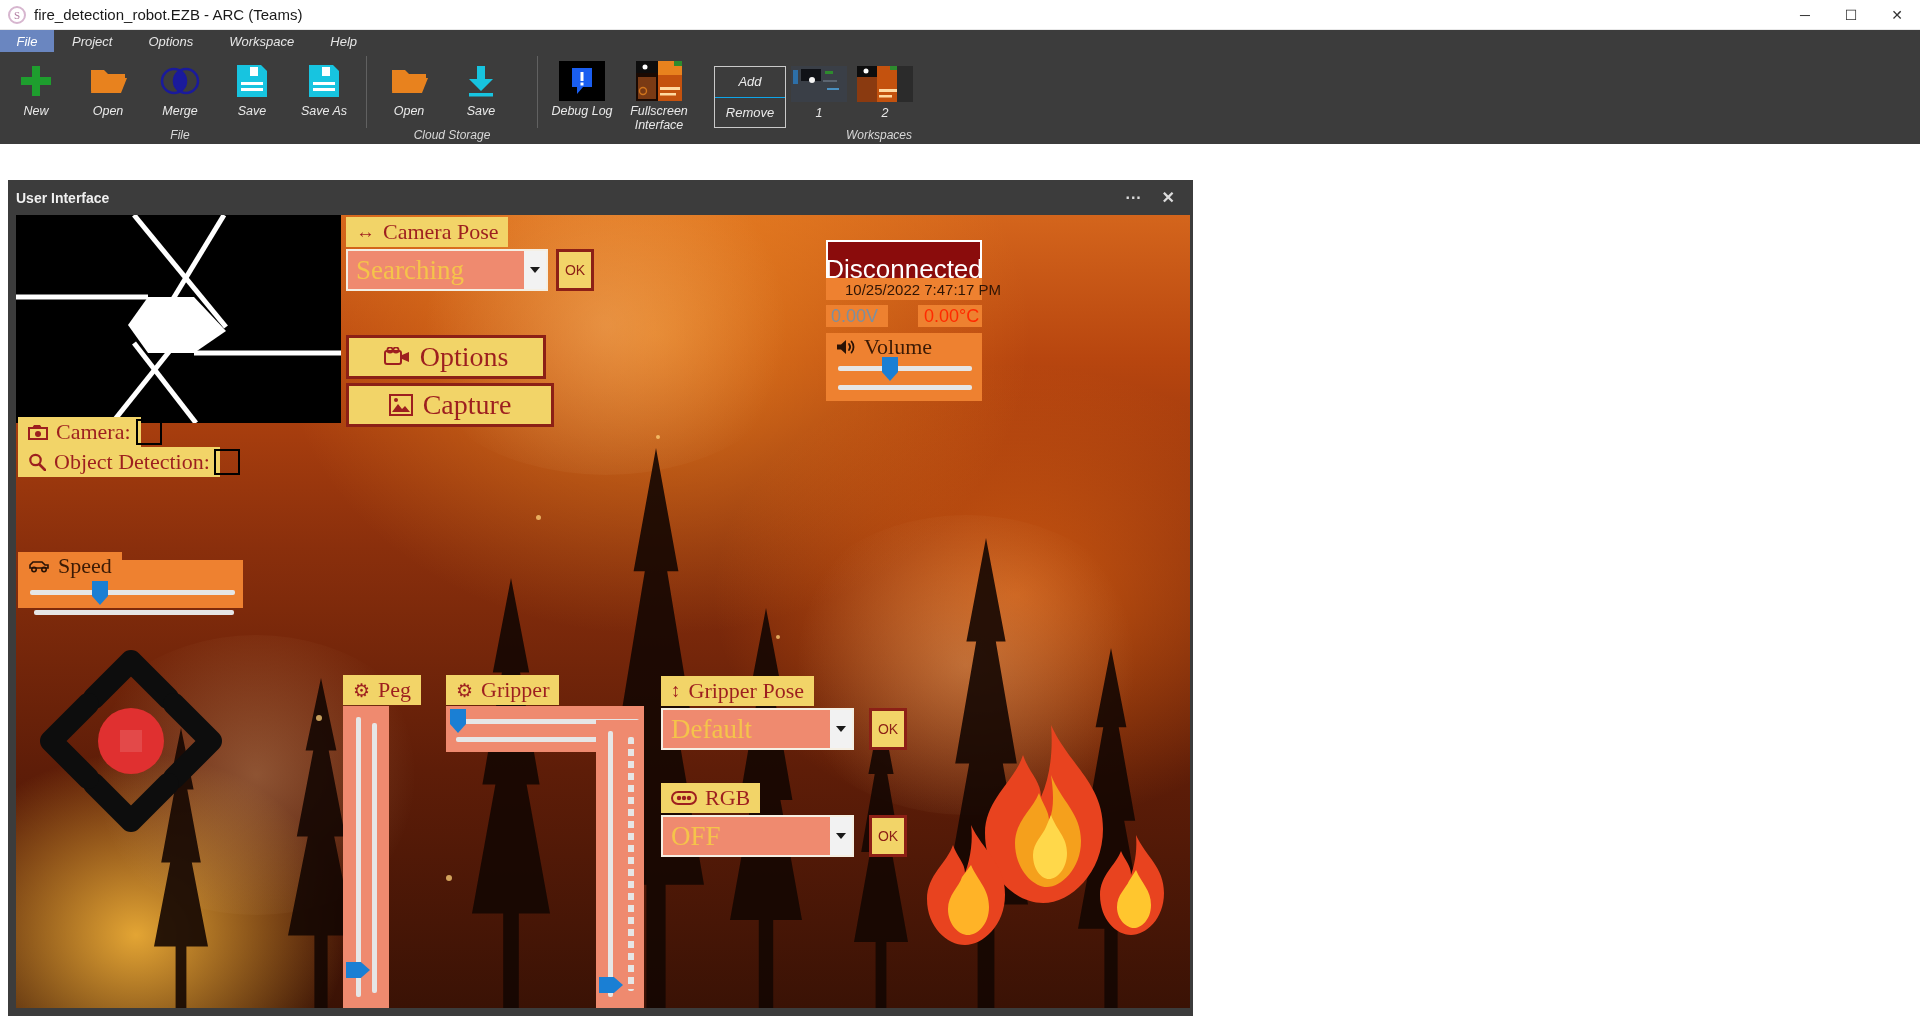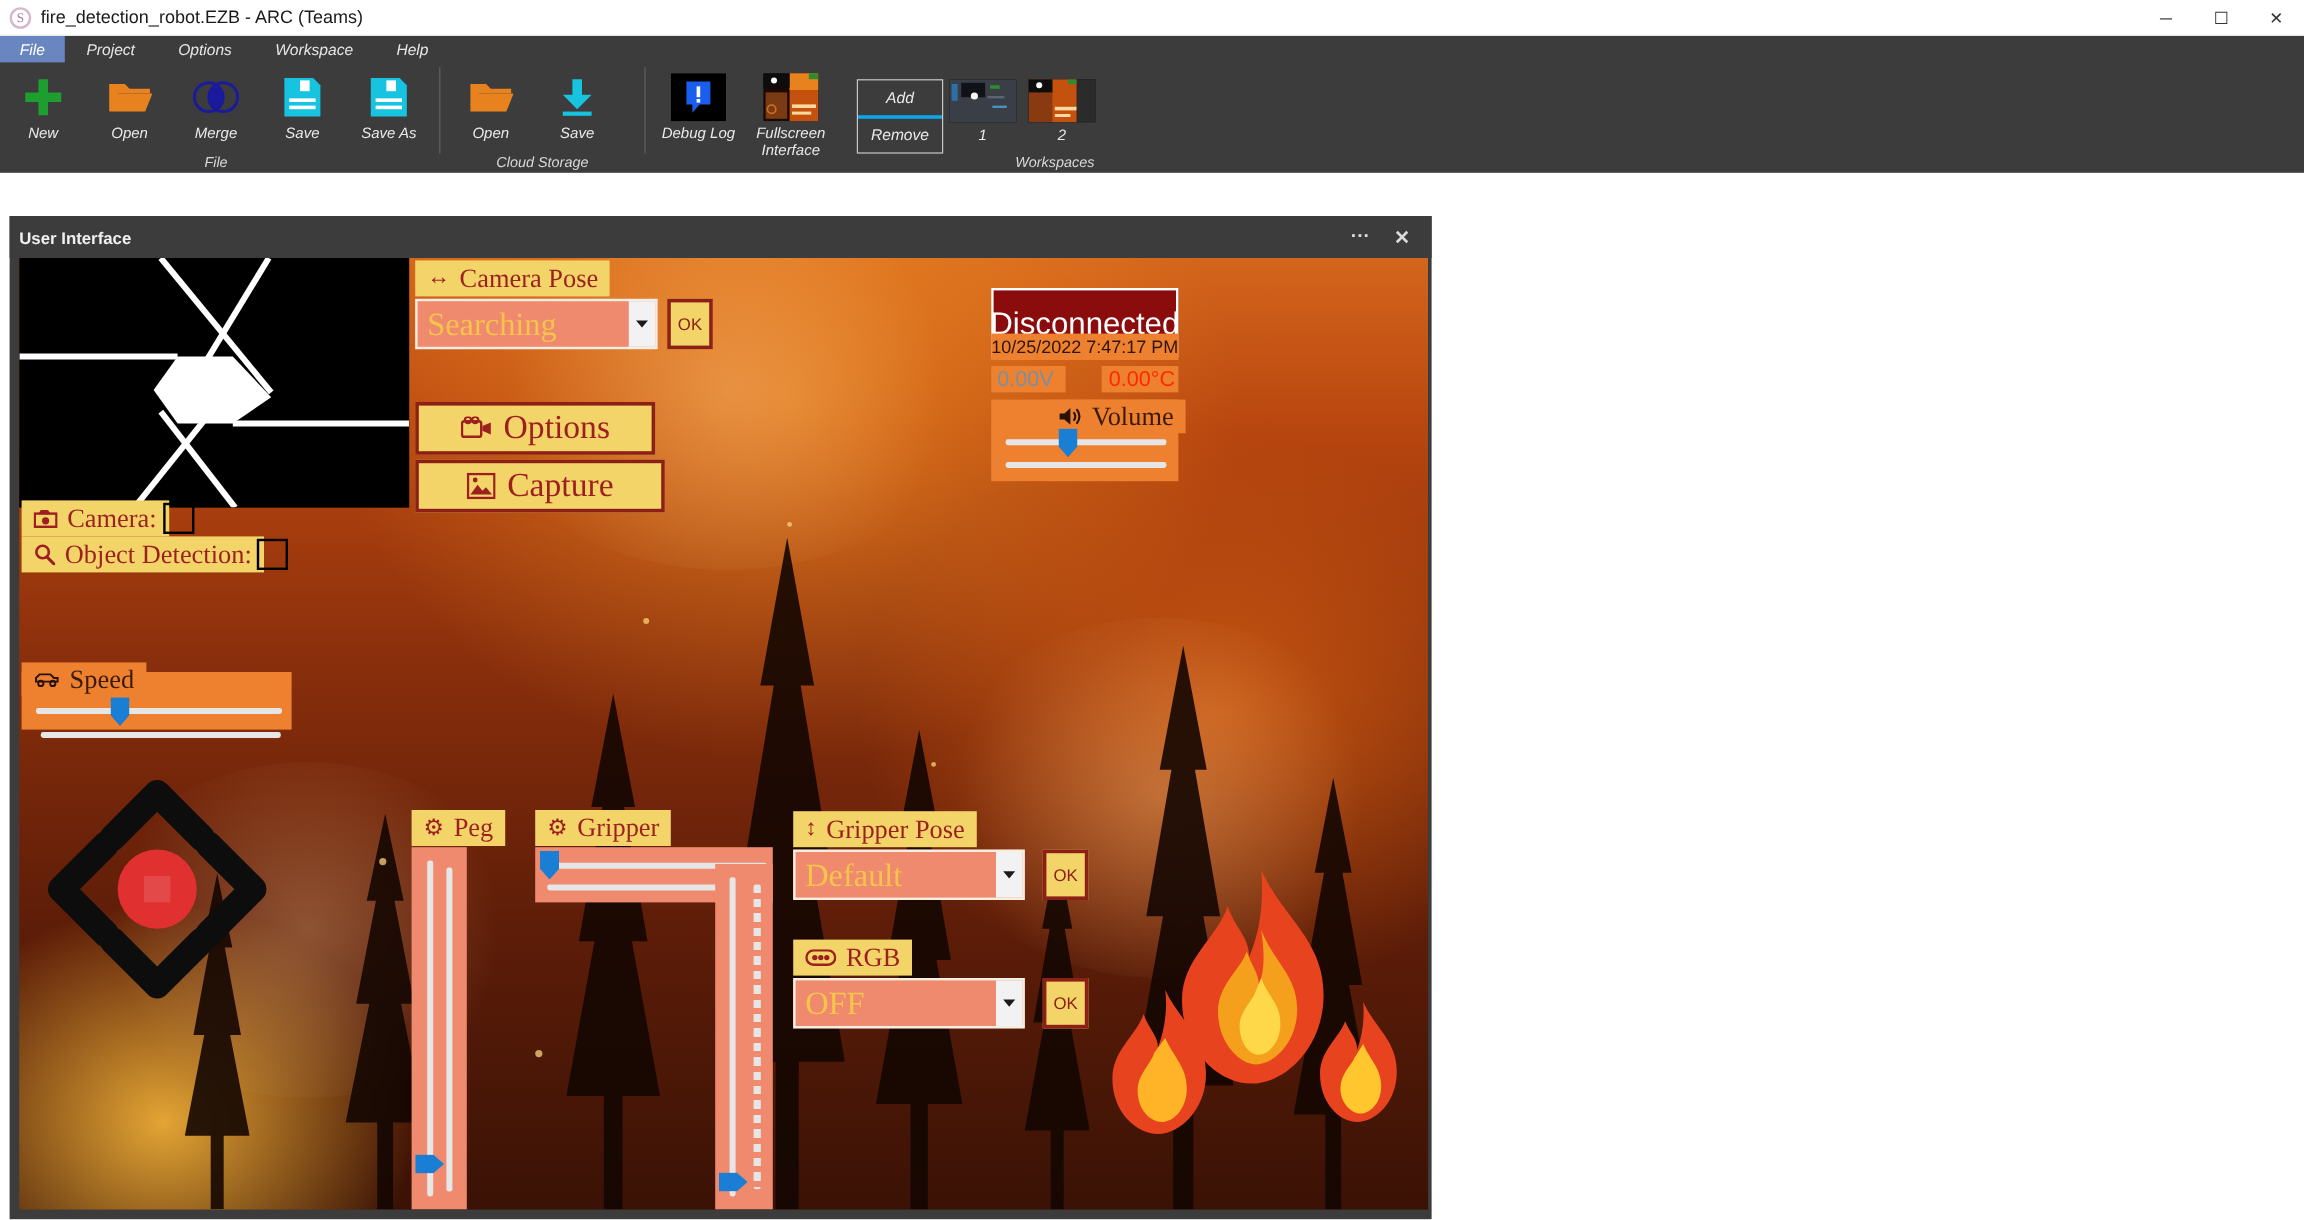--- a/index.html
+++ b/index.html
@@ -53,21 +53,21 @@
 
   
   .addrem {
     width: 72px; height: 62px; margin-top: 14px; margin-left: 10px;
     border: 1px solid #c9c9c9; display: flex; flex-direction: column;
   }
   .addrem div {
     flex: 1; display: flex; align-items: center; justify-content: center;
     color: #eaeaea; font-size: 13px;
   }
-  .addrem div:first-child { border-bottom: 3px solid #0ea5e9; }
+  .addrem div:first-child { border-bottom: 1px solid #0ea5e9; }
 
   .ws-thumb { width: 66px; display: flex; flex-direction: column; align-items: center; padding-top: 14px; }
   .ws-img { width: 56px; height: 36px; background: #1a1a1a; position: relative; overflow: hidden; }
   .ws-num { color: #e9e9e9; font-size: 12.5px; margin-top: 4px; }
 
   
   .ui-window {
     position: absolute; left: 8px; top: 180px; width: 1185px; height: 836px;
     background: #3c3c3c;
   }
@@ -171,21 +171,21 @@
   .aperture { position: absolute; inset: 0; }
 
   
   .statusbox {
     position: absolute; background: #8a0c0c; border: 2px solid #ffffff;
     color: #ffffff; font-size: 26px; display: flex; align-items: center;
     justify-content: center; font-family: "Liberation Sans", sans-serif; margin-top: 23px;
   }
   .datebox {
     position: absolute; background: #ee8130; color: #2f1505;
-    font-size: 15px; display: flex; align-items: center; padding-left: 0;
+    font-size: 15px; display: flex; align-items: center; padding-left: 19px;
     font-family: "Liberation Sans", sans-serif; white-space: nowrap;
   }
   .volt {
     position: absolute; background: #ee8130; color: #7b8fa0; font-size: 18px;
     display: flex; align-items: center; padding-left: 5px;
   }
   .temp {
     position: absolute; background: #ee8130; color: #ff2a00; font-size: 18px;
     display: flex; align-items: center; padding-left: 6px;
   }
@@ -475,21 +475,21 @@
     </div>
     <div class="chk" style="left:198px;top:234px;width:26px;height:26px"></div>
 
     <div class="panel-orange" style="left:810px;top:0px;width:160px;height:195px;opacity:0.0"></div>
     <div class="statusbox" style="left:810px;top:2px;width:156px;height:58px">Disconnected</div>
     <div class="datebox" style="left:810px;top:63px;width:156px;height:22px">10/25/2022 7:47:17 PM</div>
     <div class="volt" style="left:810px;top:90px;width:62px;height:22px">0.00V</div>
     <div class="temp" style="left:902px;top:90px;width:64px;height:22px">0.00°C</div>
 
     <div class="panel-orange" style="left:810px;top:118px;width:156px;height:68px"></div>
-    <div class="lbl orange" style="left:856px;top:118px;height:28px;justify-content:center;">
+    <div class="lbl orange" style="left:810px;top:118px;height:28px;justify-content:center;">
       <svg width="20" height="16" viewBox="0 0 20 16">
         <path d="M1 5.5h4L10 1v14L5 10.5H1z" fill="#2a1205"></path>
         <path d="M13 5a5 5 0 010 6" fill="none" stroke="#2a1205" stroke-width="1.8" stroke-linecap="round"></path>
         <path d="M15.5 2.5a8.5 8.5 0 010 11" fill="none" stroke="#2a1205" stroke-width="1.8" stroke-linecap="round"></path>
       </svg>
       <span>Volume</span>
     </div>
     <div class="trackh" style="left:822px;top:151px;width:134px;"></div>
     <div class="thumbh" style="left:866px;top:142px;"></div>
     <div class="trackh" style="left:822px;top:170px;width:134px;"></div>

